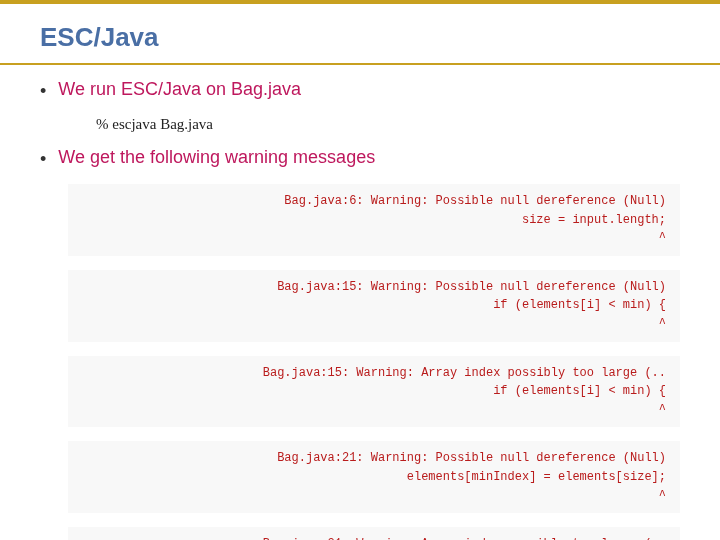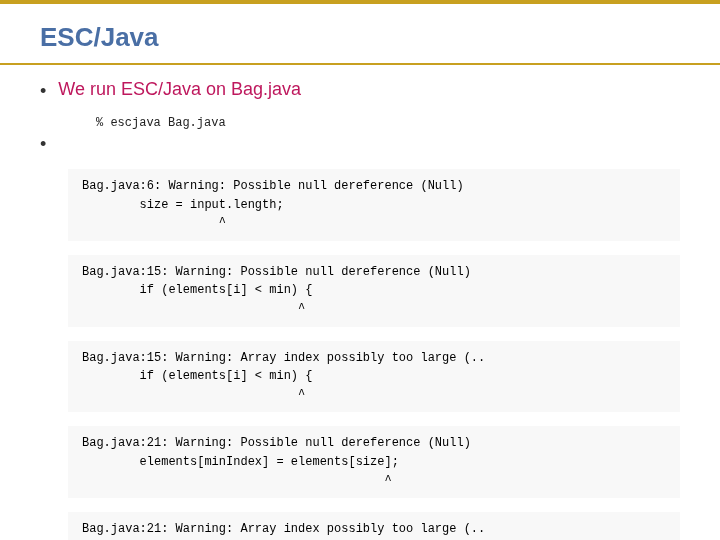--- a/index.html
+++ b/index.html
@@ -61,37 +61,38 @@
 
     .bullet-text {
       font-size: 18px;
       color: #be185d;
       font-weight: normal;
     }
 
     .code-block {
       font-family: 'Courier New', Courier, monospace;
       font-size: 12px;
-      color: #000000;
+      color: #b91c1c;
       background: #f8f8f8;
       padding: 8px 14px;
       margin-left: 28px;
       margin-top: 6px;
       margin-bottom: 14px;
       line-height: 1.55;
       white-space: pre;
+      text-align: right;
     }
 
     .command-line {
-      font-family: Liberation Mono, monospace;
-      font-size: 12px;
+      font-family: Liberation Serif, serif;
+      font-size: 15px;
       color: #222;
       margin-left: 56px;
       margin-top: 4px;
-      margin-bottom: 2px;
+      margin-bottom: 14px;
     }
   </style>
 </head>
 <body>
 
 <div class="slide">
   <div class="header-bar"></div>
 
   <div class="title-area">
     <span class="slide-title">ESC/Java</span>
@@ -100,20 +101,21 @@
   <div class="content-area">
 
     <div class="bullet-item">
       <span class="bullet-dot">•</span>
       <span class="bullet-text">We run ESC/Java on Bag.java</span>
     </div>
     <div class="command-line">% escjava Bag.java</div>
 
     <div class="bullet-item">
       <span class="bullet-dot">•</span>
+      <span class="bullet-text">We get the following warning messages</span>
     </div>
 
     <div class="code-block" id="wb1">Bag.java:6: Warning: Possible null dereference (Null)
         size = input.length;
                    ^</div>
     <div class="code-block" id="wb2">Bag.java:15: Warning: Possible null dereference (Null)
         if (elements[i] &lt; min) {
                               ^</div>
     <div class="code-block" id="wb3">Bag.java:15: Warning: Array index possibly too large (..
         if (elements[i] &lt; min) {

